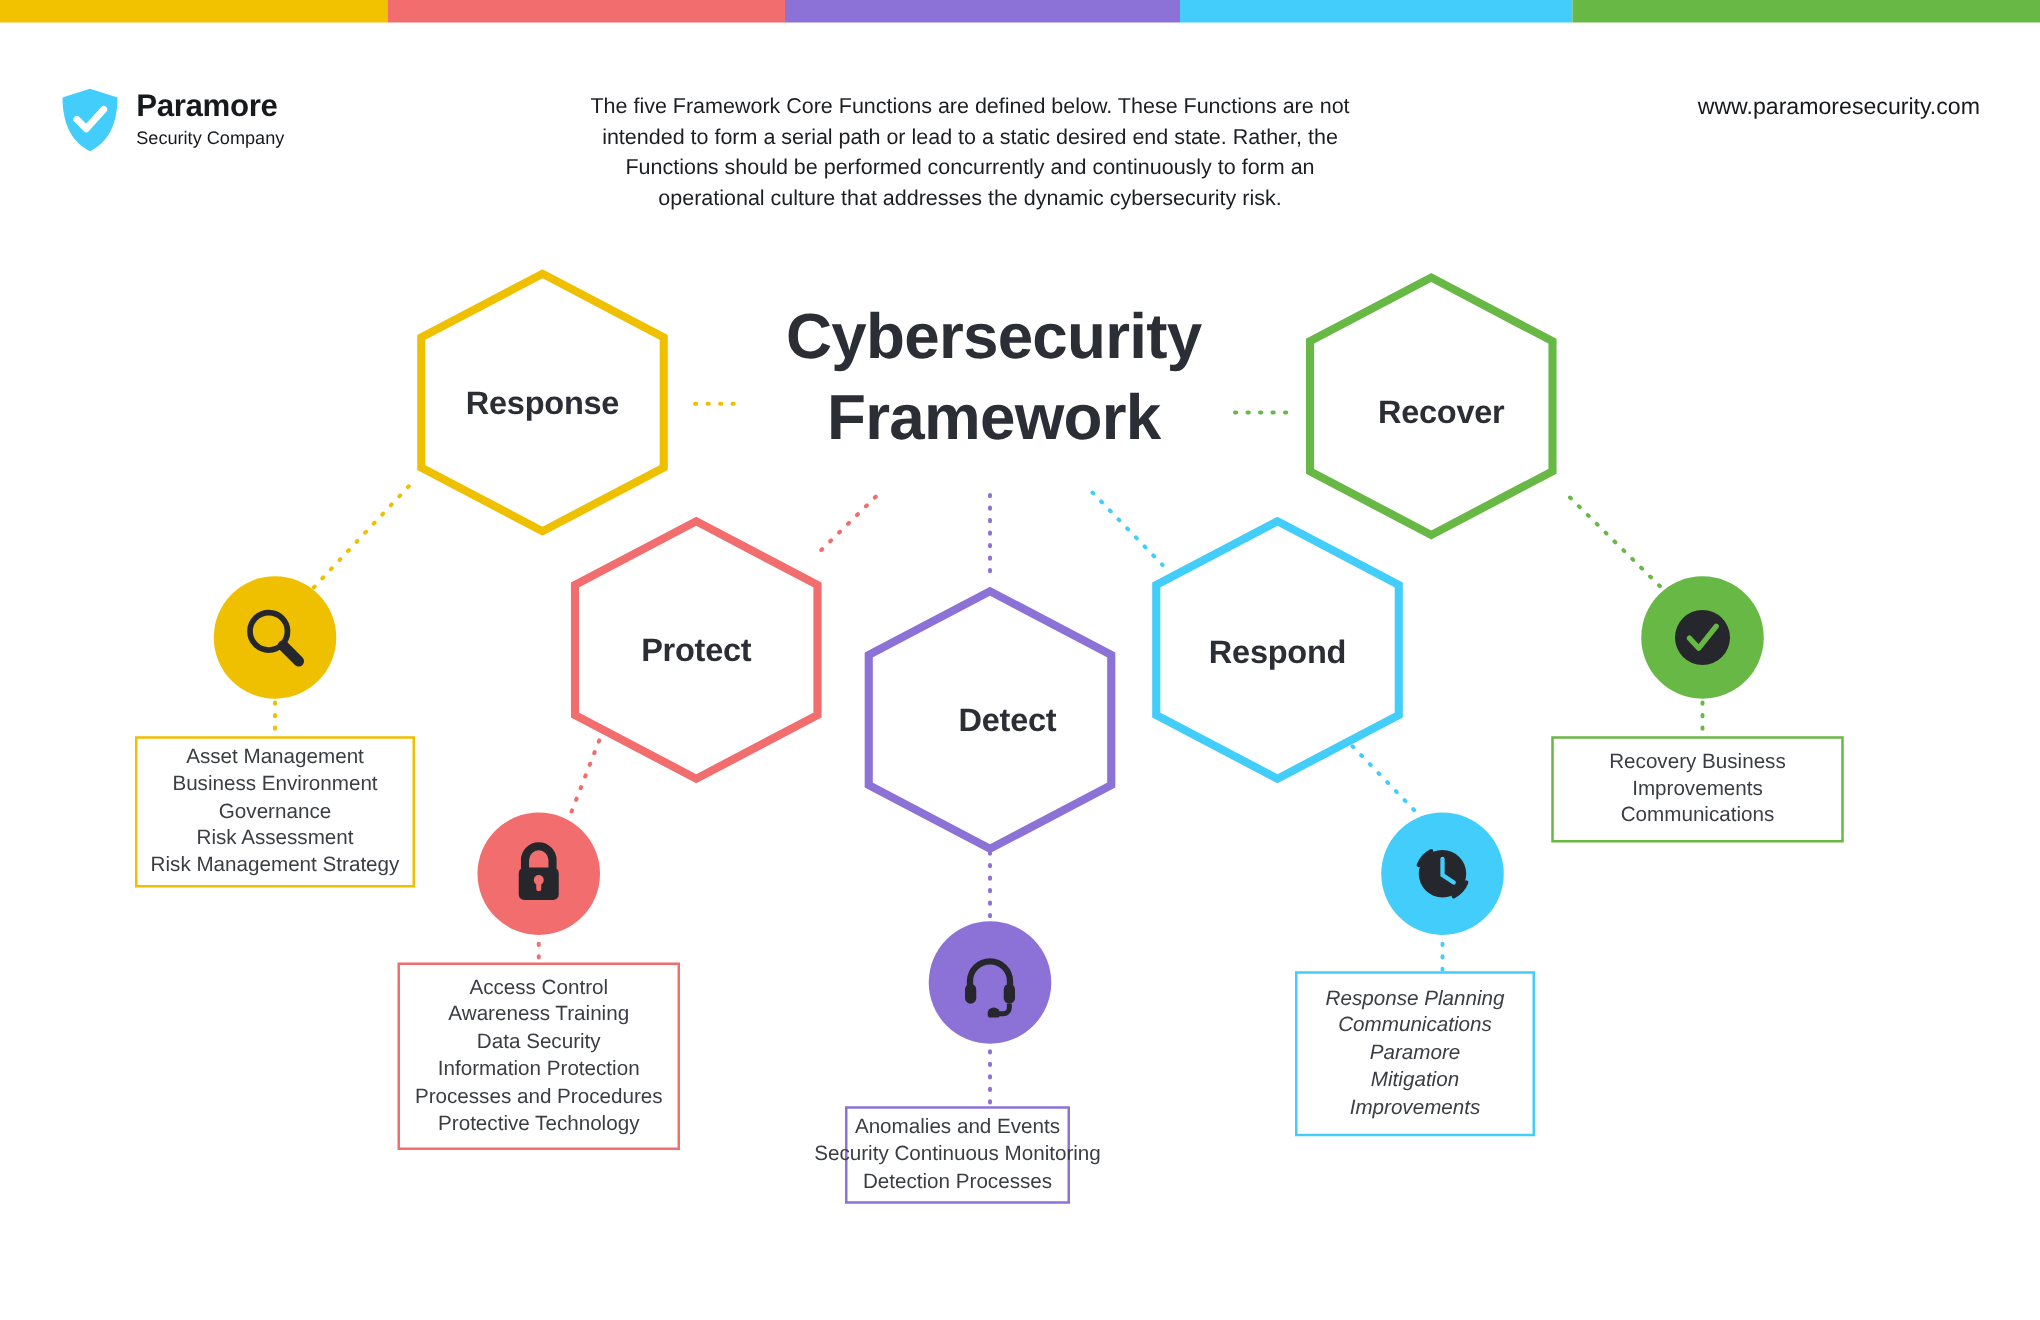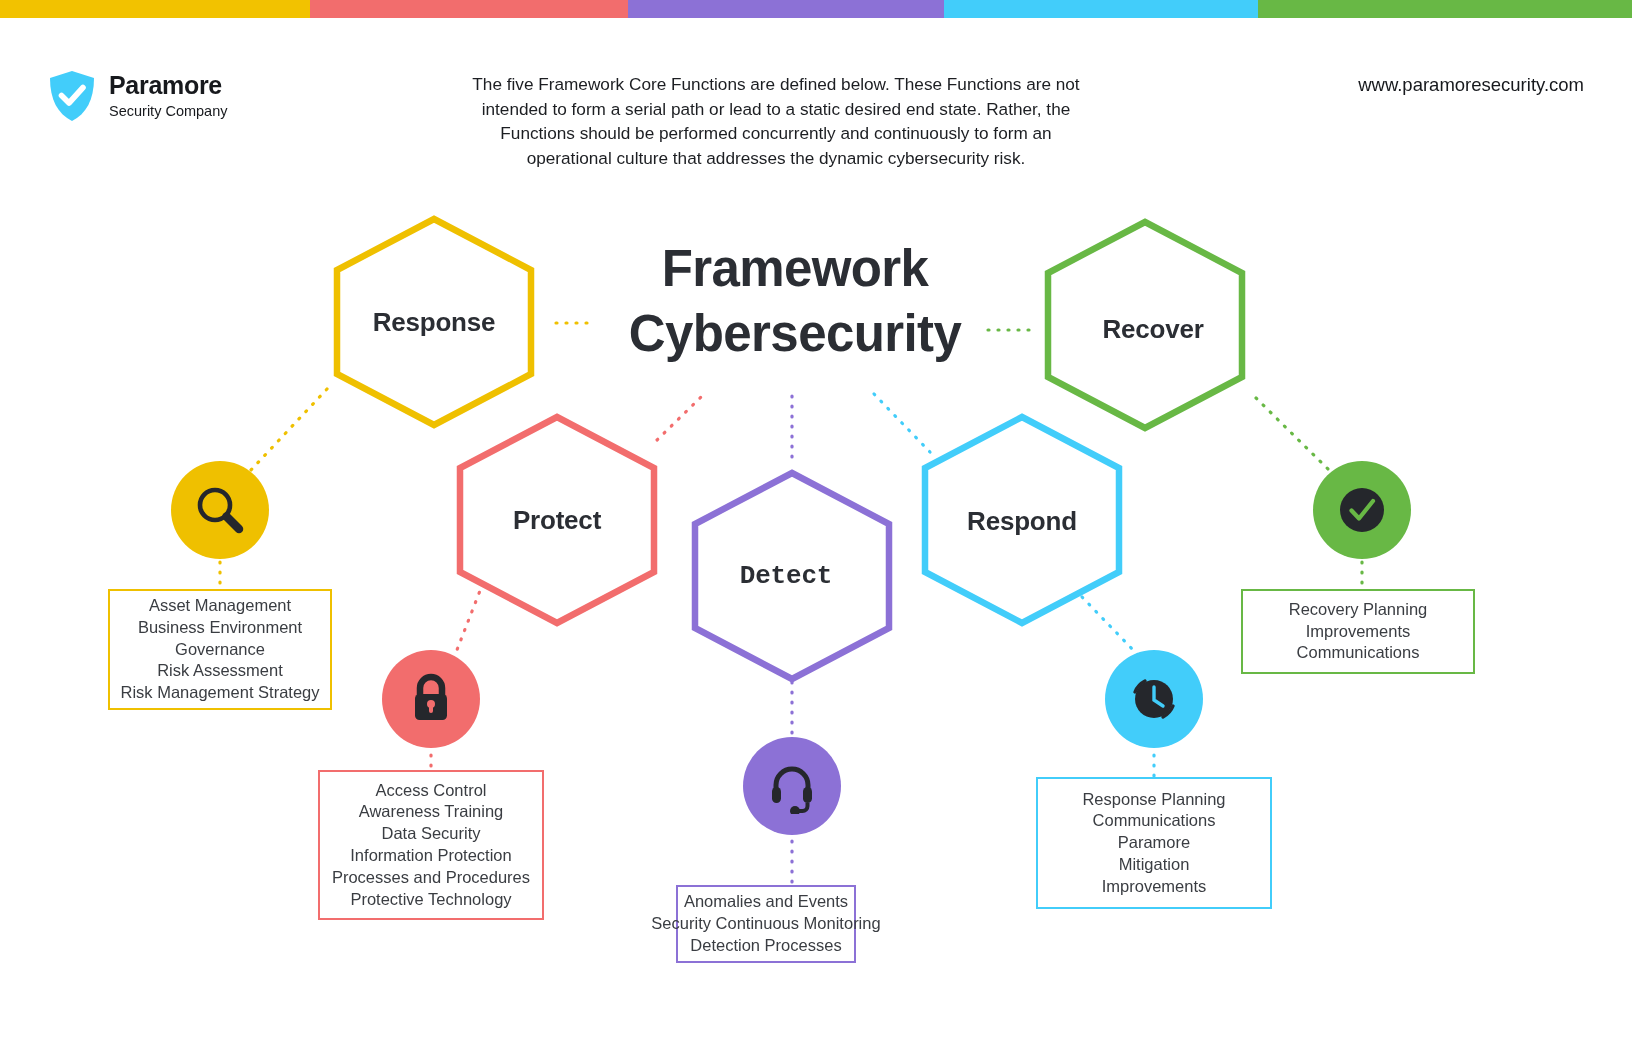--- a/index.html
+++ b/index.html
@@ -84,22 +84,22 @@
     <div class="name">Paramore</div>
     <div class="sub">Security Company</div>
   </div>
 </div>
 
 <div id="intro">The five Framework Core Functions are defined below. These Functions are not intended to form a serial path or lead to a static desired end state. Rather, the Functions should be performed concurrently and continuously to form an operational culture that addresses the dynamic cybersecurity risk.</div>
 
 <div id="siteurl">www.paramoresecurity.com</div>
 
 <div id="maintitle">
+  <div>Cybersecurity</div>
   <div>Framework</div>
-  <div>Cybersecurity</div>
 </div>
 
 <svg id="canvas">
 
   <g stroke-linecap="round" fill="none">
 
     <line x1="556" y1="323" x2="596" y2="323" stroke="#EFC000" stroke-width="3.2" stroke-dasharray="1 9"></line>
 
     <line x1="988" y1="330" x2="1030" y2="330" stroke="#68B845" stroke-width="3.2" stroke-dasharray="1 9"></line>
 
@@ -135,21 +135,21 @@
     <polygon points="792,473 889,524 889,628 792,679 695,628 695,524" stroke="#8C71D6"></polygon>
 
     <polygon points="1022,417 1119,468 1119,572 1022,623 925,572 925,468" stroke="#42CDFA"></polygon>
 
     <polygon points="1145,222 1242,273 1242,377 1145,428 1048,377 1048,273" stroke="#68B845"></polygon>
   </g>
 </svg>
 
 <div class="hexlabel" style="left:334px; top:307px; width:200px;">Response</div>
 <div class="hexlabel" style="left:457px; top:505px; width:200px;">Protect</div>
-<div class="hexlabel" style="left:684px; top:561px; width:204px;font-family:Liberation Mono, monospace;">Detect</div>
+<div class="hexlabel" style="left:704px; top:561px; width:204px;">Detect</div>
 <div class="hexlabel" style="left:922px; top:506px; width:200px;">Respond</div>
 <div class="hexlabel" style="left:1045px; top:314px; width:216px;">Recover</div>
 
 <div class="iconcircle" style="left:171px; top:461px; width:98px; height:98px; background:#EFC000;">
   <svg width="54" height="54" viewBox="0 0 54 54">
     <circle cx="22" cy="22" r="15" fill="none" stroke="#25272c" stroke-width="4.6"></circle>
     <path d="M22 10 a12 12 0 0 0 0 24" fill="none" stroke="#25272c" stroke-width="0"></path>
     <path d="M33.5 33.5 L46 46" stroke="#25272c" stroke-width="8.5" stroke-linecap="round"></path>
   </svg>
 </div>
@@ -205,25 +205,25 @@
   <span>Processes and Procedures</span>
   <span>Protective Technology</span>
 </div>
 
 <div class="detailbox" style="left:676px; top:885px; width:180px; height:78px; border-color:#8C71D6;">
   <span>Anomalies and Events</span>
   <span>Security Continuous Monitoring</span>
   <span>Detection Processes</span>
 </div>
 
-<div class="detailbox" style="left:1036px; top:777px; width:236px; height:132px; border-color:#42CDFA;">
+<div class="detailbox" style="left:1036px; top:777px; width:192px; height:132px; border-color:#42CDFA;font-style:italic;">
   <span>Response Planning</span>
   <span>Communications</span>
   <span>Paramore</span>
   <span>Mitigation</span>
   <span>Improvements</span>
 </div>
 
 <div class="detailbox" style="left:1241px; top:589px; width:234px; height:85px; border-color:#68B845;">
-  <span>Recovery Planning</span>
+  <span>Recovery Business</span>
   <span>Improvements</span>
   <span>Communications</span>
 </div>
 
 </body></html>

